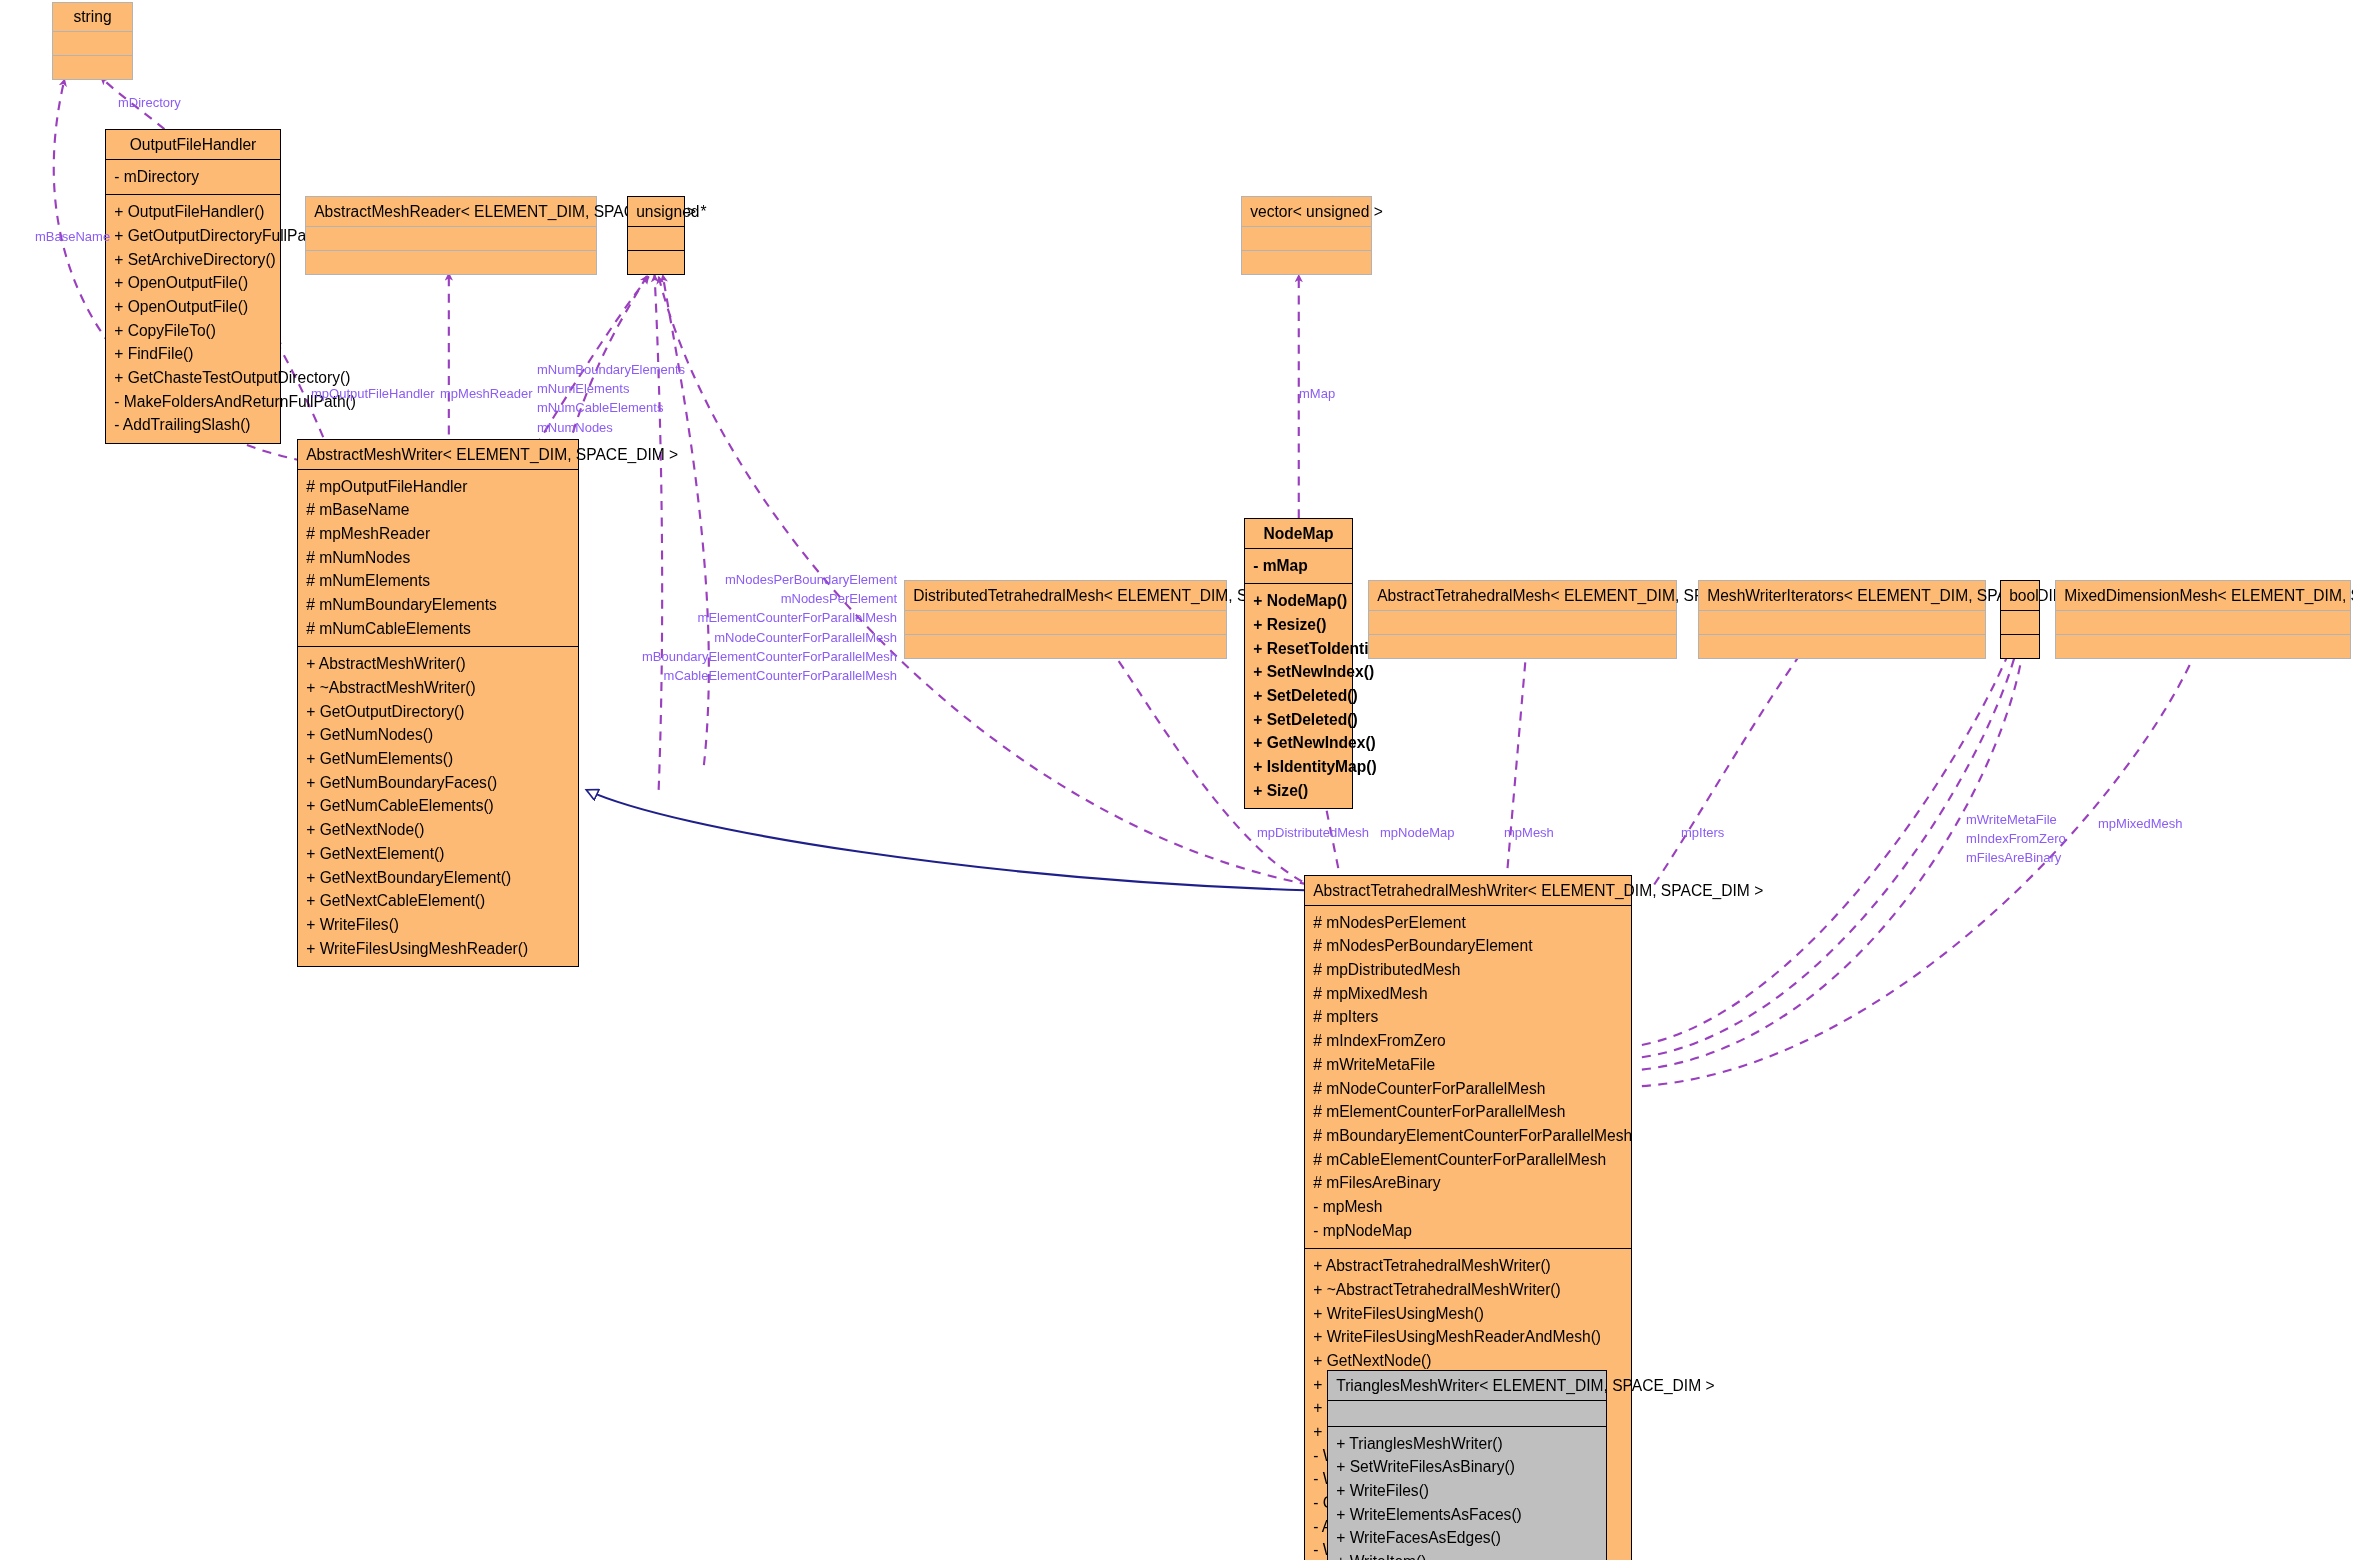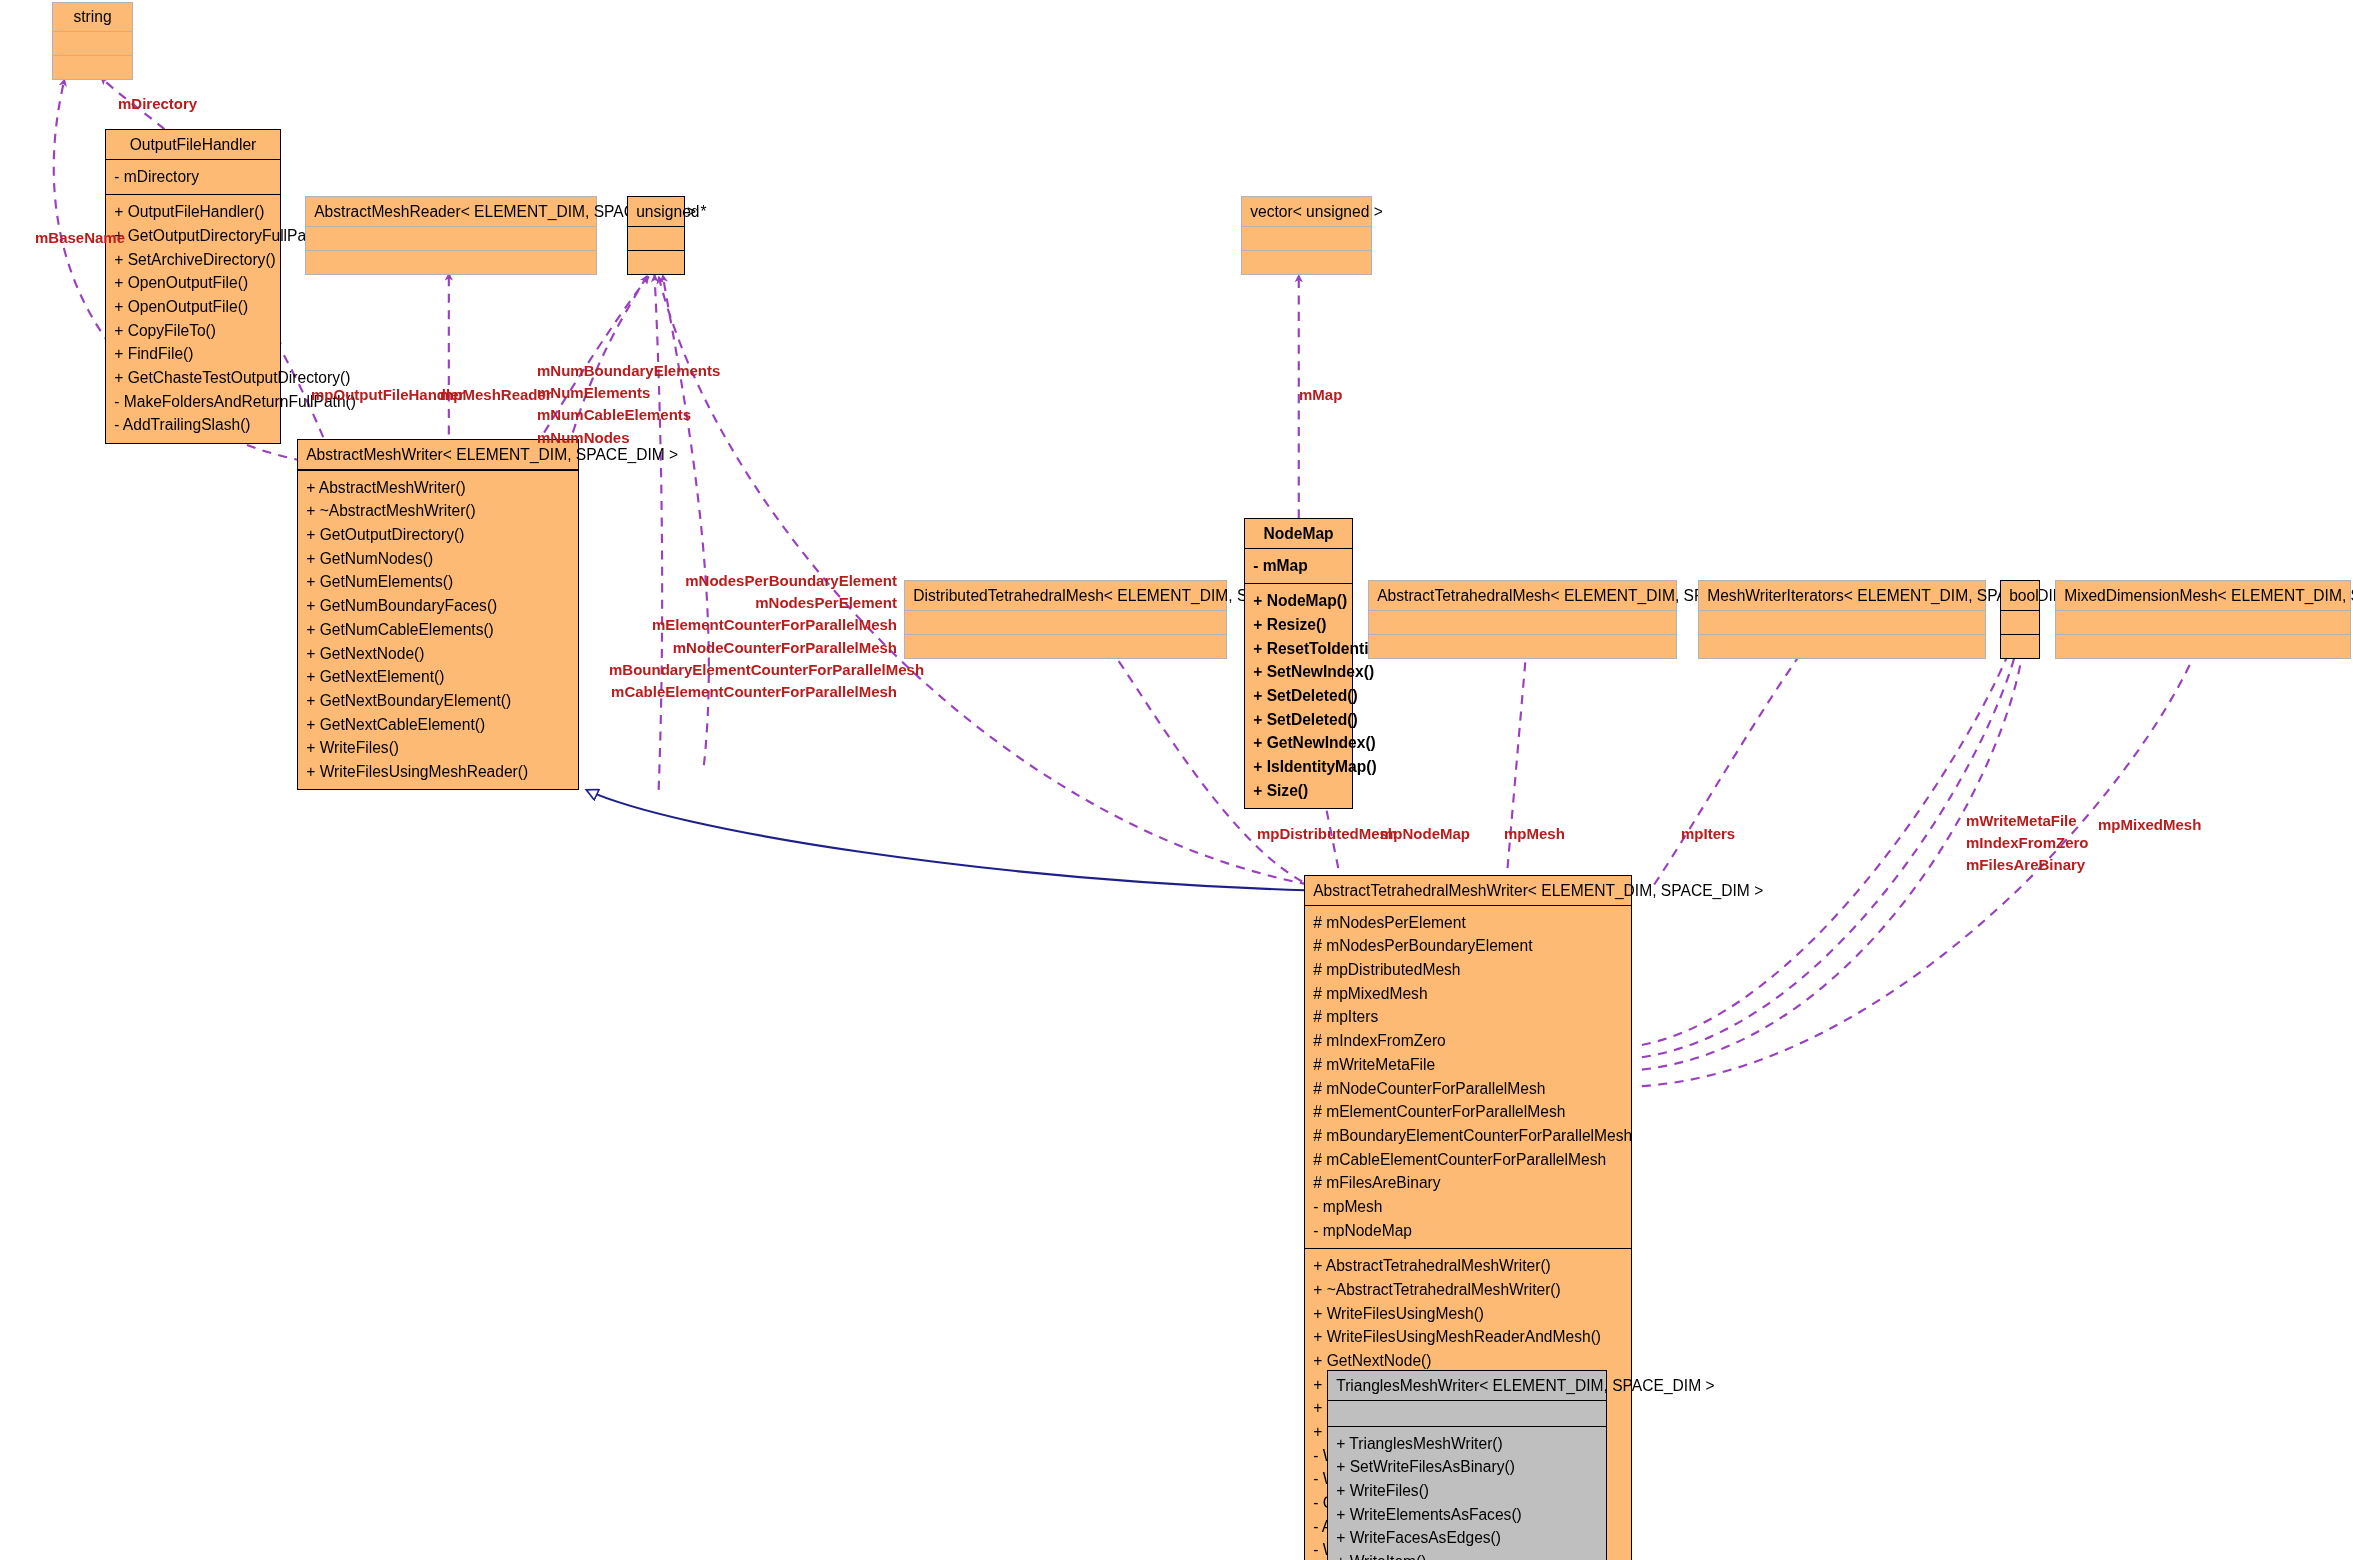--- a/index.html
+++ b/index.html
@@ -62,25 +62,24 @@
   }
   .node .compartment.empty {
     min-height: 23px;
     padding: 0;
   }
   .node .row {
     white-space: nowrap;
   }
   .edge-label {
     position: absolute;
-    font-size: 15px;
-    color: #b91c1c;
+    font-size: 13px;
+    color: #8b5cf6;
     white-space: nowrap;
     line-height: 1.48;
-    font-weight: bold;
   }
   .edge-label.center {
     text-align: left;
   }
   .edge-label.right {
     text-align: right;
   }
 </style>
 </head>
 <body>
@@ -188,20 +187,29 @@
     <div class="title">vector&lt; unsigned &gt;</div>
     <div class="sep"></div>
     <div class="compartment empty"></div>
     <div class="sep"></div>
     <div class="compartment empty"></div>
   </div>
 
   <div class="node" style="left:297px; top:439px; width:282px;">
     <div class="title">AbstractMeshWriter&lt; ELEMENT_DIM, SPACE_DIM &gt;</div>
     <div class="sep"></div>
+    <div class="compartment">
+      <div class="row"># mpOutputFileHandler</div>
+      <div class="row"># mBaseName</div>
+      <div class="row"># mpMeshReader</div>
+      <div class="row"># mNumNodes</div>
+      <div class="row"># mNumElements</div>
+      <div class="row"># mNumBoundaryElements</div>
+      <div class="row"># mNumCableElements</div>
+    </div>
     <div class="sep"></div>
     <div class="compartment">
       <div class="row">+ AbstractMeshWriter()</div>
       <div class="row">+ ~AbstractMeshWriter()</div>
       <div class="row">+ GetOutputDirectory()</div>
       <div class="row">+ GetNumNodes()</div>
       <div class="row">+ GetNumElements()</div>
       <div class="row">+ GetNumBoundaryFaces()</div>
       <div class="row">+ GetNumCableElements()</div>
       <div class="row">+ GetNextNode()</div>

